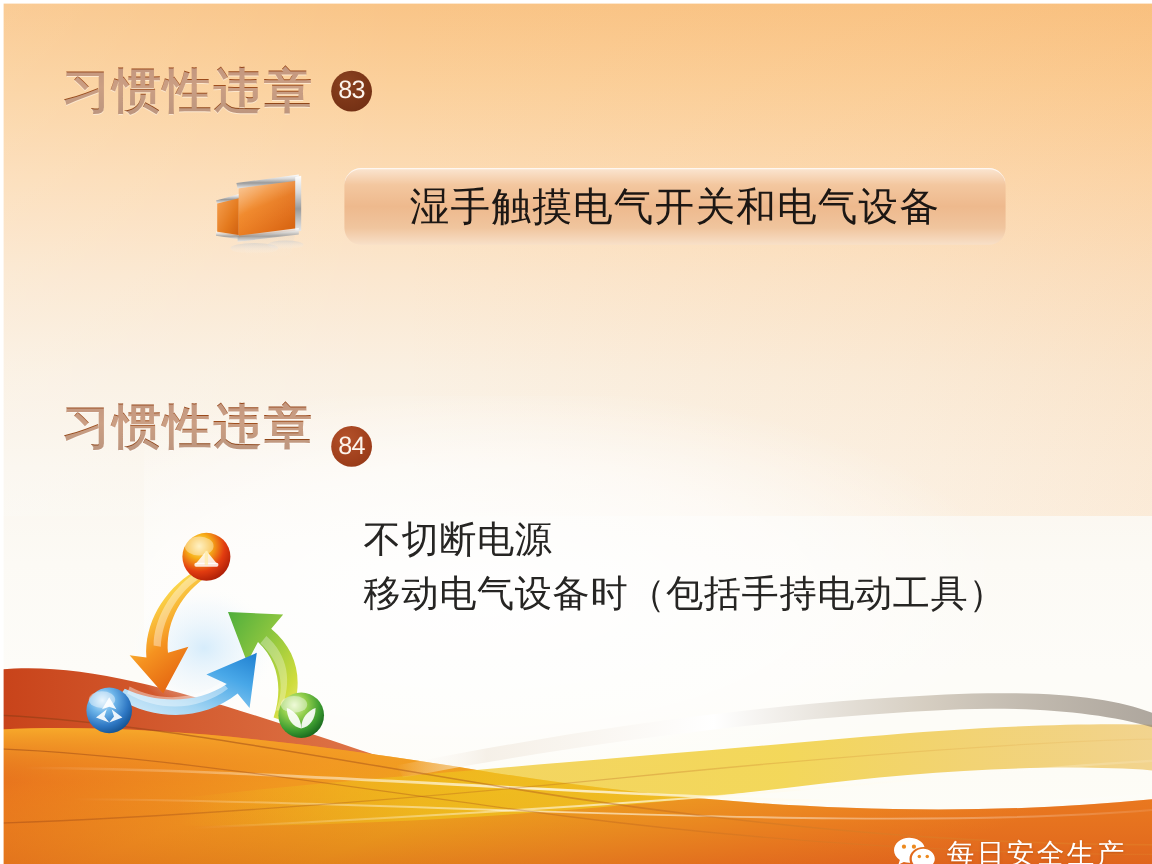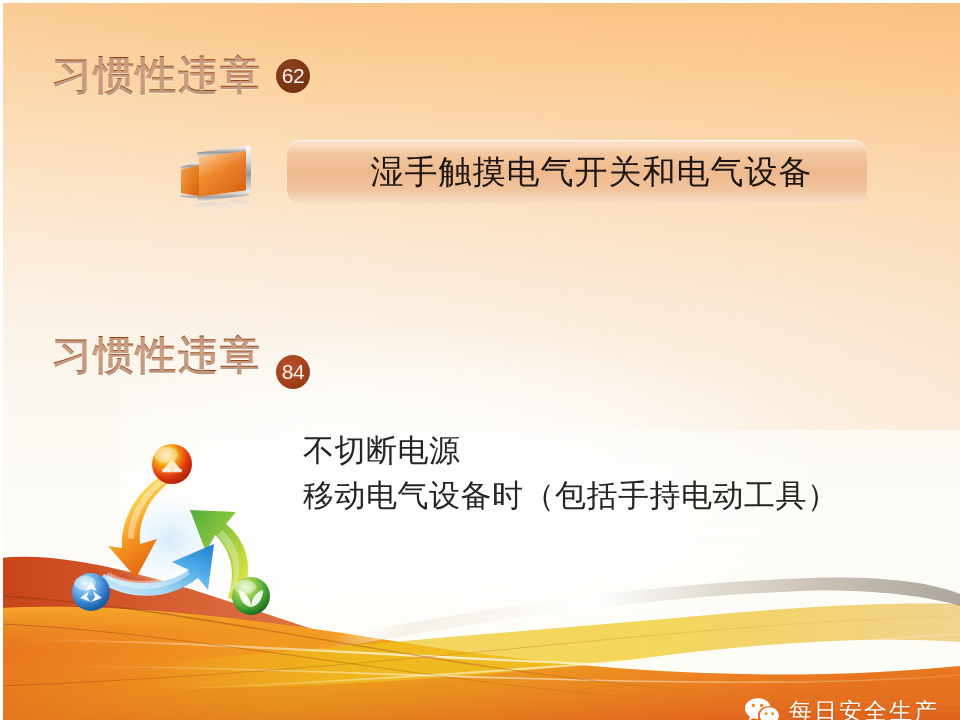--- a/index.html
+++ b/index.html
@@ -135,21 +135,20 @@
     background: linear-gradient(to bottom,
       #fbe6d2 0%,
       #f3c79f 22%,
       #eeb98d 50%,
       #f0c59e 78%,
       #f8e0c8 100%);
     box-shadow: inset 0 1px 0 rgba(255,255,255,0.7);
     display: flex;
     align-items: center;
     justify-content: center;
-    padding-left: 29px;
   }
   .pill-text {
     font-family: "DejaVu Serif", "Liberation Serif", serif;
     font-size: 33px;
     font-weight: 400;
     color: #1c1714;
     letter-spacing: 1px;
     white-space: nowrap;
   }
 
@@ -267,21 +266,21 @@
       <path d="M160,200 C330,192 560,178 760,160 C860,151 920,146 960,144" stroke="url(#wv-hl)" stroke-width="1.8" fill="none" opacity="0.75"></path>
 
       <path d="M0,106 C120,112 260,140 420,166 C600,196 790,214 960,214" stroke="url(#wv-thin)" stroke-width="1.3" fill="none"></path>
       <path d="M0,134 C140,140 300,168 470,190 C640,212 820,222 960,222" stroke="url(#wv-thin)" stroke-width="1.1" fill="none" opacity="0.8"></path>
       <path d="M0,196 C160,190 340,176 520,158 C700,140 860,128 960,126" stroke="url(#wv-thin)" stroke-width="1.1" fill="none" opacity="0.65"></path>
     </svg>
   </div>
 
   <div class="heading" id="heading-1">
     <span class="heading-text">习惯性违章</span>
-    <span class="badge badge-83">62</span>
+    <span class="badge badge-83">83</span>
   </div>
 
   <div class="pill-row">
     <div class="screens-icon">
       <svg width="96" height="96" viewBox="0 0 96 96" xmlns="http://www.w3.org/2000/svg">
         <defs>
           <linearGradient id="scr-face" x1="0" y1="0" x2="1" y2="1">
             <stop offset="0%" stop-color="#F7A85A"></stop>
             <stop offset="35%" stop-color="#F08524"></stop>
             <stop offset="70%" stop-color="#E2701A"></stop>

